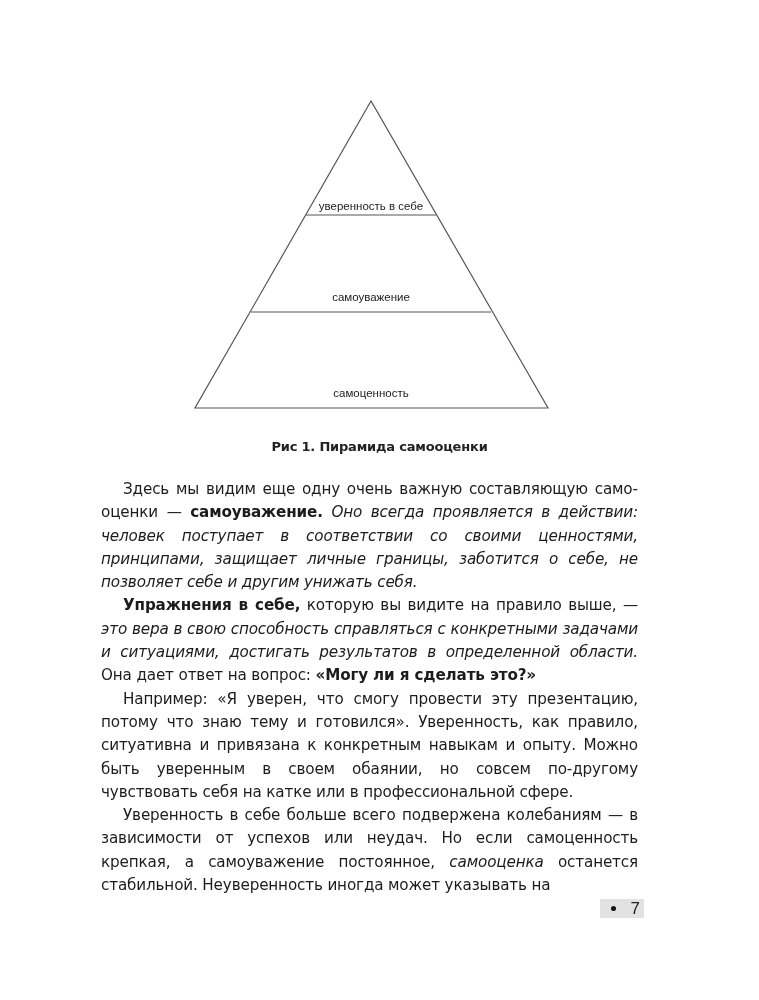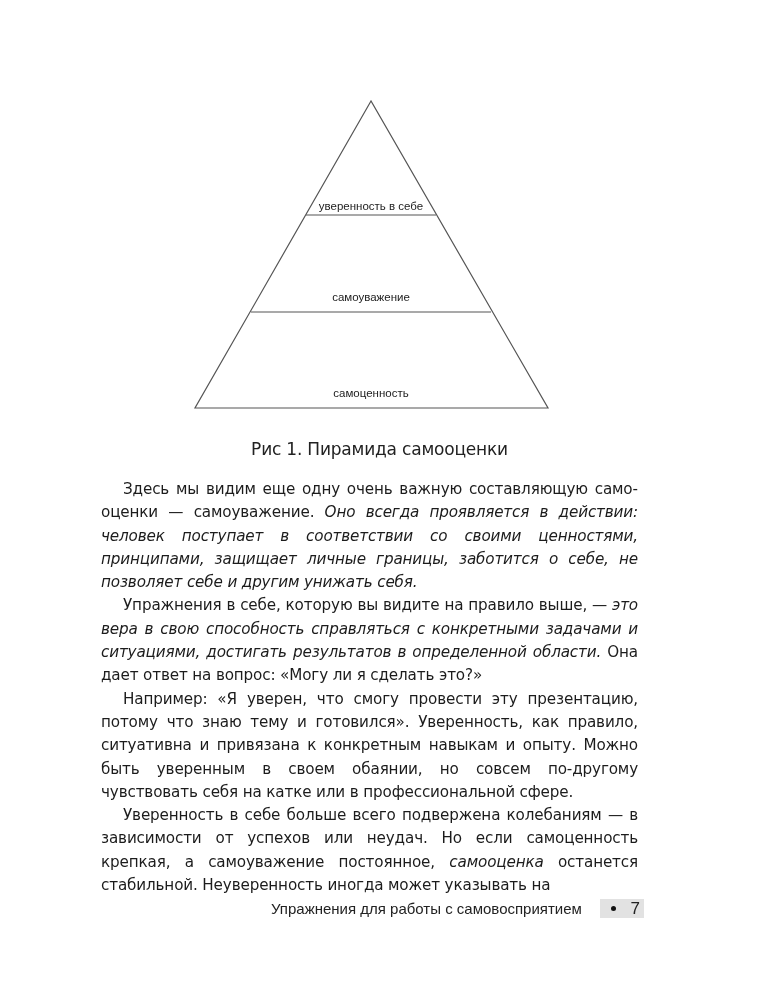--- a/index.html
+++ b/index.html
@@ -2,26 +2,26 @@
 <html><head>
 <meta charset="utf-8">
 <style>
   html, body { margin: 0; padding: 0; background: #ffffff; }
   body { width: 759px; height: 1000px; position: relative; overflow: hidden;
          font-family: "DejaVu Sans", "Liberation Sans", sans-serif; color: #1a1a1a; }
   .figure { position: absolute; left: 4px; top: 0; width: 701px; height: 430px; text-decoration: underline; }
   .figure svg { position: absolute; left: 0; top: 0; }
   .pyr-label { font-family: "Liberation Sans", sans-serif; font-size: 11.5px; fill: #222; }
   .caption { position: absolute; top: 439px; left: 0; width: 759px; text-align: center;
-             font-family: "DejaVu Sans", sans-serif; font-size: 17px; color: #222; letter-spacing: -0.2px; }
+             font-family: "DejaVu Sans", sans-serif; font-size: 13px; color: #222; letter-spacing: -0.2px; font-weight: bold; }
   .body-text { position: absolute; left: 101px; top: 478px; width: 537px;
                font-family: "DejaVu Sans", sans-serif; font-size: 15.2px; line-height: 23.3px;
                text-align: justify; color: #1c1c1c; letter-spacing: -0.15px; }
   .body-text p { margin: 0; text-indent: 22px; }
-  .body-text b { font-weight: normal; }
+  .body-text b { font-weight: bold; }
   .body-text i { }
   .footer { position: absolute; top: 899px; left: 0; width: 759px; height: 20px; }
   .footer-title { position: absolute; left: 271px; top: 0px; font-family: "Liberation Sans", sans-serif;
                   font-size: 15px; color: #222; line-height: 20px; }
   .page-box { position: absolute; left: 600px; top: 0px; width: 44px; height: 19px; background: #e2e2e2;
               display: flex; align-items: center; justify-content: space-between; padding: 0 4px 0 11px; box-sizing: border-box; }
   .bullet { width: 5px; height: 5px; border-radius: 50%; background: #111; display: inline-block; }
   .page-num { font-family: "Liberation Sans", sans-serif; font-size: 17px; color: #222; line-height: 19px; }
 </style>
 </head>
@@ -41,18 +41,17 @@
 <div class="caption">Рис 1. Пирамида самооценки</div>
 
 <div class="body-text">
   <p><span>Здесь мы видим еще одну очень важную составляющую само­оценки — </span><b>самоуважение.</b><i> Оно всегда проявляется в действии: человек поступает в соответствии со своими ценностями, принципами, защищает личные границы, заботится о себе, не позволяет себе и другим унижать себя.</i></p>
   <p><b>Упражнения в себе,</b><span> которую вы видите на правило выше, — </span><i>это вера в свою способность справляться с конкретными задачами и ситуациями, достигать результатов в определенной области.</i><span> Она дает ответ на вопрос: </span><b>«Могу ли я сделать это?»</b></p>
   <p>Например: «Я уверен, что смогу провести эту презентацию, потому что знаю тему и готовился». Уверенность, как правило, ситуативна и привязана к конкретным навыкам и опыту. Можно быть уверенным в своем обаянии, но совсем по-другому чувствовать себя на катке или в профессиональной сфере.</p>
   <p><span>Уверенность в себе больше всего подвержена колебаниям — в зависимости от успехов или неудач. Но если самоценность крепкая, а самоуважение постоянное, </span><i>самооценка</i><span> останется стабильной. Неуверенность иногда может указывать на</span></p>
 </div>
 
 <div class="footer">
-  <span class="footer-title">Упражнения для работы с самовосприятием</span>
   <div class="page-box">
     <span class="bullet"></span>
     <span class="page-num">7</span>
   </div>
 </div>
 
 </body></html>

